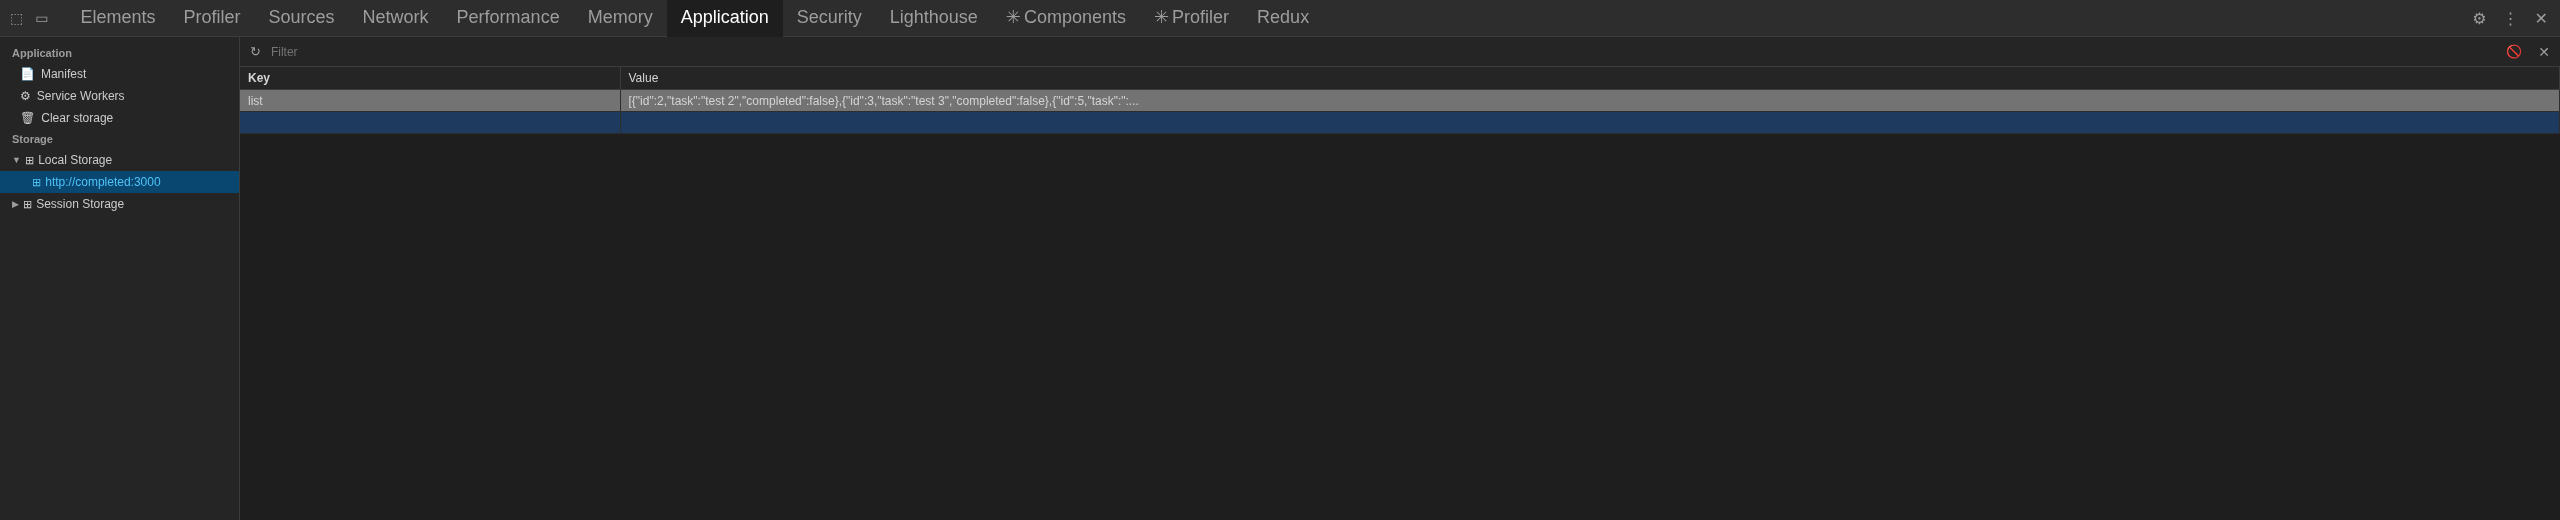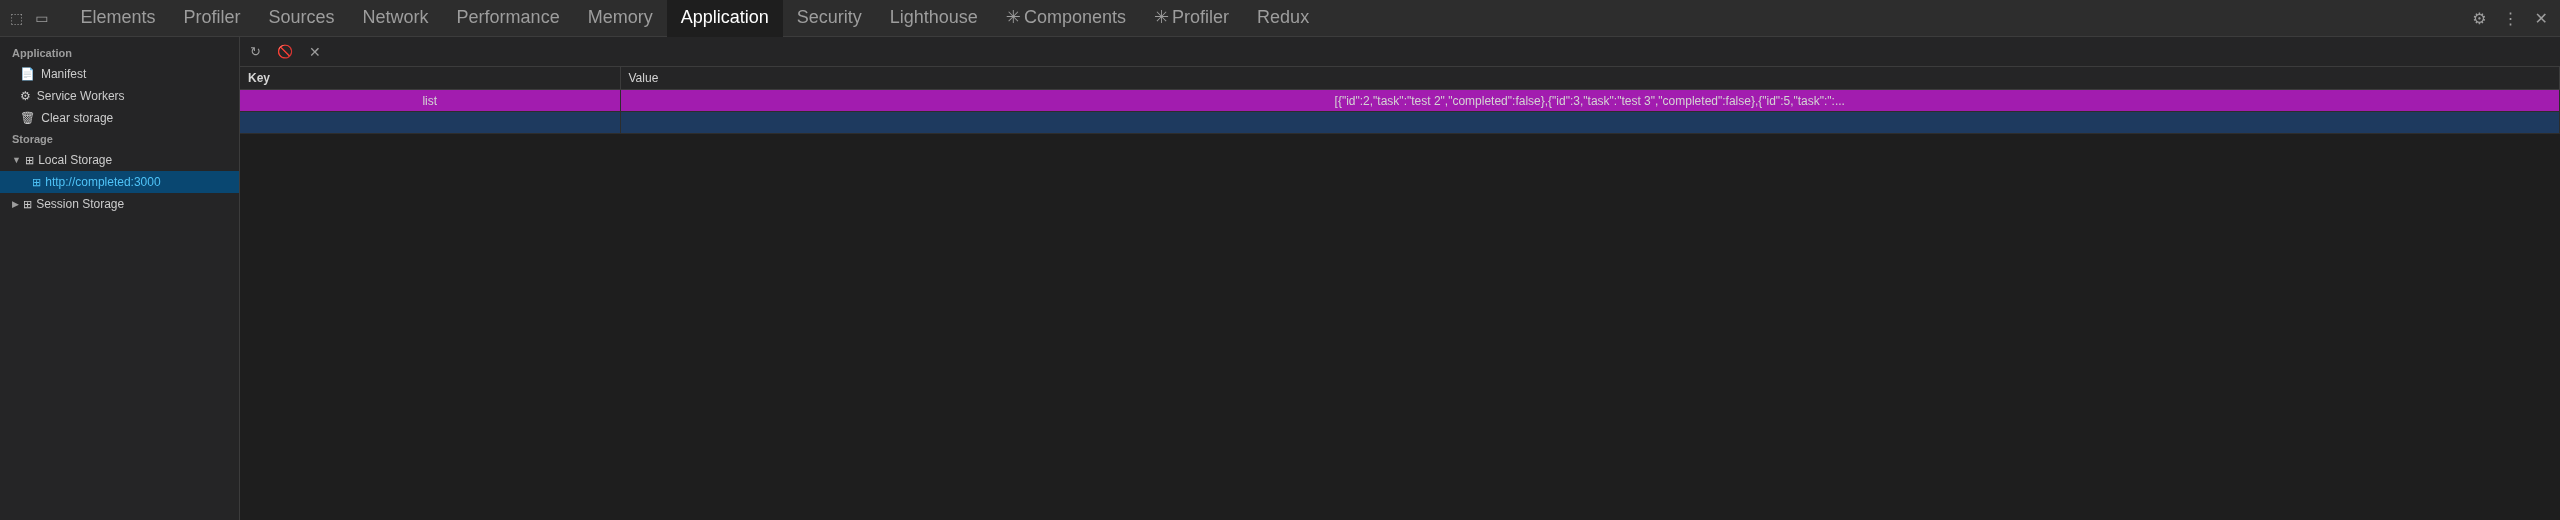--- a/index.html
+++ b/index.html
@@ -209,22 +209,21 @@
       height: 22px;
     }
     thead th:first-child {
       width: 380px;
       font-weight: bold;
     }
     tbody tr {
       border-bottom: 1px solid #2d2d2d;
     }
     tbody tr.selected {
-      background: #a21caf;
-      text-align: center;
+      background: #737373;
     }
     tbody tr.selected-secondary {
       background: #1e3a5f;
     }
     tbody td {
       padding: 3px 8px;
       color: #d4d4d4;
       height: 22px;
       white-space: nowrap;
       overflow: hidden;
@@ -306,20 +305,21 @@
         <span class="tree-icon">⊞</span>
         <span>Session Storage</span>
       </div>
     </div>
   </div>
 
   <div class="content-area">
 
     <div class="filter-bar">
       <span class="filter-refresh-btn">↻</span>
+      <input class="filter-input" type="text" placeholder="Filter" style="">
       <span class="filter-clear-btn">🚫</span>
       <span class="filter-close-btn">✕</span>
     </div>
 
     <div class="data-table">
       <table>
         <thead>
           <tr>
             <th>Key</th>
             <th>Value</th>

